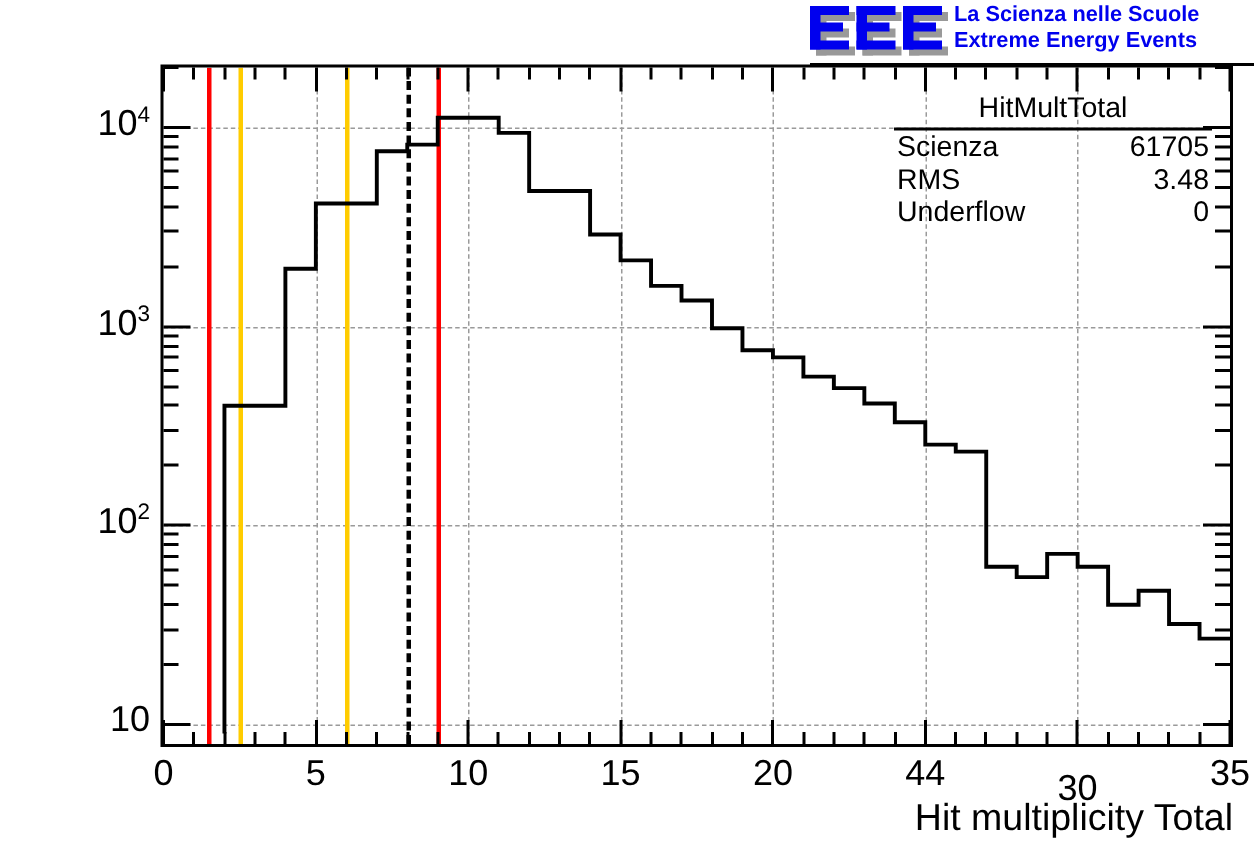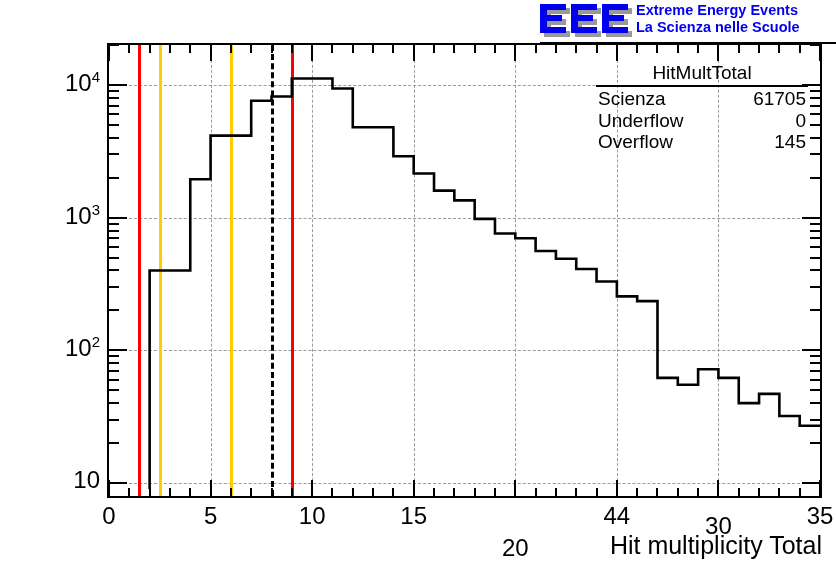--- a/index.html
+++ b/index.html
@@ -92,22 +92,22 @@
           <div class="bar" style="left: 31px; top: 11px; width: 22px; background: rgb(0, 0, 238);"></div>
           <div class="bar" style="left: 31px; top: 23px; width: 26px; background: rgb(0, 0, 238);"></div>
           <div class="bar" style="left: 31px; top: 0px; width: 7px; height: 29px; background: rgb(0, 0, 238);"></div>
           <div class="bar" style="left: 62px; top: 0px; width: 26px; background: rgb(0, 0, 238);"></div>
           <div class="bar" style="left: 62px; top: 11px; width: 22px; background: rgb(0, 0, 238);"></div>
           <div class="bar" style="left: 62px; top: 23px; width: 26px; background: rgb(0, 0, 238);"></div>
           <div class="bar" style="left: 62px; top: 0px; width: 7px; height: 29px; background: rgb(0, 0, 238);"></div>
         </div>
     </div>
     <div class="logo-text" style="color: rgb(0, 0, 238);">
+      <div>La Scienza nelle Scuole</div>
       <div>Extreme Energy Events</div>
-      <div>La Scienza nelle Scuole</div>
     </div>
     <div id="logo-rule"></div>
   </div>
 
   <div class="abs" id="plotclip">
       <div class="gridh" style="top: 438px;"></div>
       <div class="gridh" style="top: 305.333px;"></div>
       <div class="gridh" style="top: 172.667px;"></div>
       <div class="gridh" style="top: 40px;"></div>
       <div class="gridv" style="left: 101.571px;"></div>
@@ -197,21 +197,21 @@
       <div class="tick" style="left: 778.371px; top: 488px; width: 2px; height: 8px;"></div>
       <div class="tick" style="left: 778.371px; top: 45px; width: 2px; height: 8px;"></div>
       <div class="tick" style="left: 798.686px; top: 488px; width: 2px; height: 8px;"></div>
       <div class="tick" style="left: 798.686px; top: 45px; width: 2px; height: 8px;"></div>
       <div class="tick" style="left: 819px; top: 480px; width: 2px; height: 16px;"></div>
       <div class="tick" style="left: 819px; top: 45px; width: 2px; height: 16px;"></div>
       <div class="xlab" style="left: 69px; top: 502px; width: 80px;">0</div>
       <div class="xlab" style="left: 170.571px; top: 502px; width: 80px;">5</div>
       <div class="xlab" style="left: 272.143px; top: 502px; width: 80px;">10</div>
       <div class="xlab" style="left: 373.714px; top: 502px; width: 80px;">15</div>
-      <div class="xlab" style="left: 475.286px; top: 502px; width: 80px; margin-top: 32px;">20</div>
+      <div class="xlab" style="left: 475.286px; top: 502px; width: 80px;">20</div>
       <div class="xlab" style="left: 576.857px; top: 502px; width: 80px;">44</div>
       <div class="xlab" style="left: 678.429px; top: 512px; width: 80px;">30</div>
       <div class="xlab" style="left: 780px; top: 502px; width: 80px;">35</div>
       <div class="tick" style="left: 109px; top: 482px; width: 18px; height: 2px;"></div>
       <div class="tick" style="left: 802px; top: 482px; width: 18px; height: 2px;"></div>
       <div class="tick" style="left: 109px; top: 442.063px; width: 10px; height: 2px;"></div>
       <div class="tick" style="left: 810px; top: 442.063px; width: 10px; height: 2px;"></div>
       <div class="tick" style="left: 109px; top: 418.702px; width: 10px; height: 2px;"></div>
       <div class="tick" style="left: 810px; top: 418.702px; width: 10px; height: 2px;"></div>
       <div class="tick" style="left: 109px; top: 402.127px; width: 10px; height: 2px;"></div>
@@ -275,23 +275,23 @@
   <div class="abs" id="xtitle">Hit multiplicity Total</div>
 
   <div class="abs" id="stats">
     <div class="sb-title">HitMultTotal</div>
     <div id="stats-rows">
         <div class="sb-row">
           <span class="k">Scienza</span>
           <span class="v">61705</span>
         </div>
         <div class="sb-row">
+          <span class="k">RMS</span>
+          <span class="v">3.48</span>
+        </div>
+        <div class="sb-row">
           <span class="k">Underflow</span>
           <span class="v">0</span>
         </div>
-        <div class="sb-row">
-          <span class="k">Overflow</span>
-          <span class="v">145</span>
-        </div>
       </div>
   </div>
 
 </div>
 
 </body></html>

